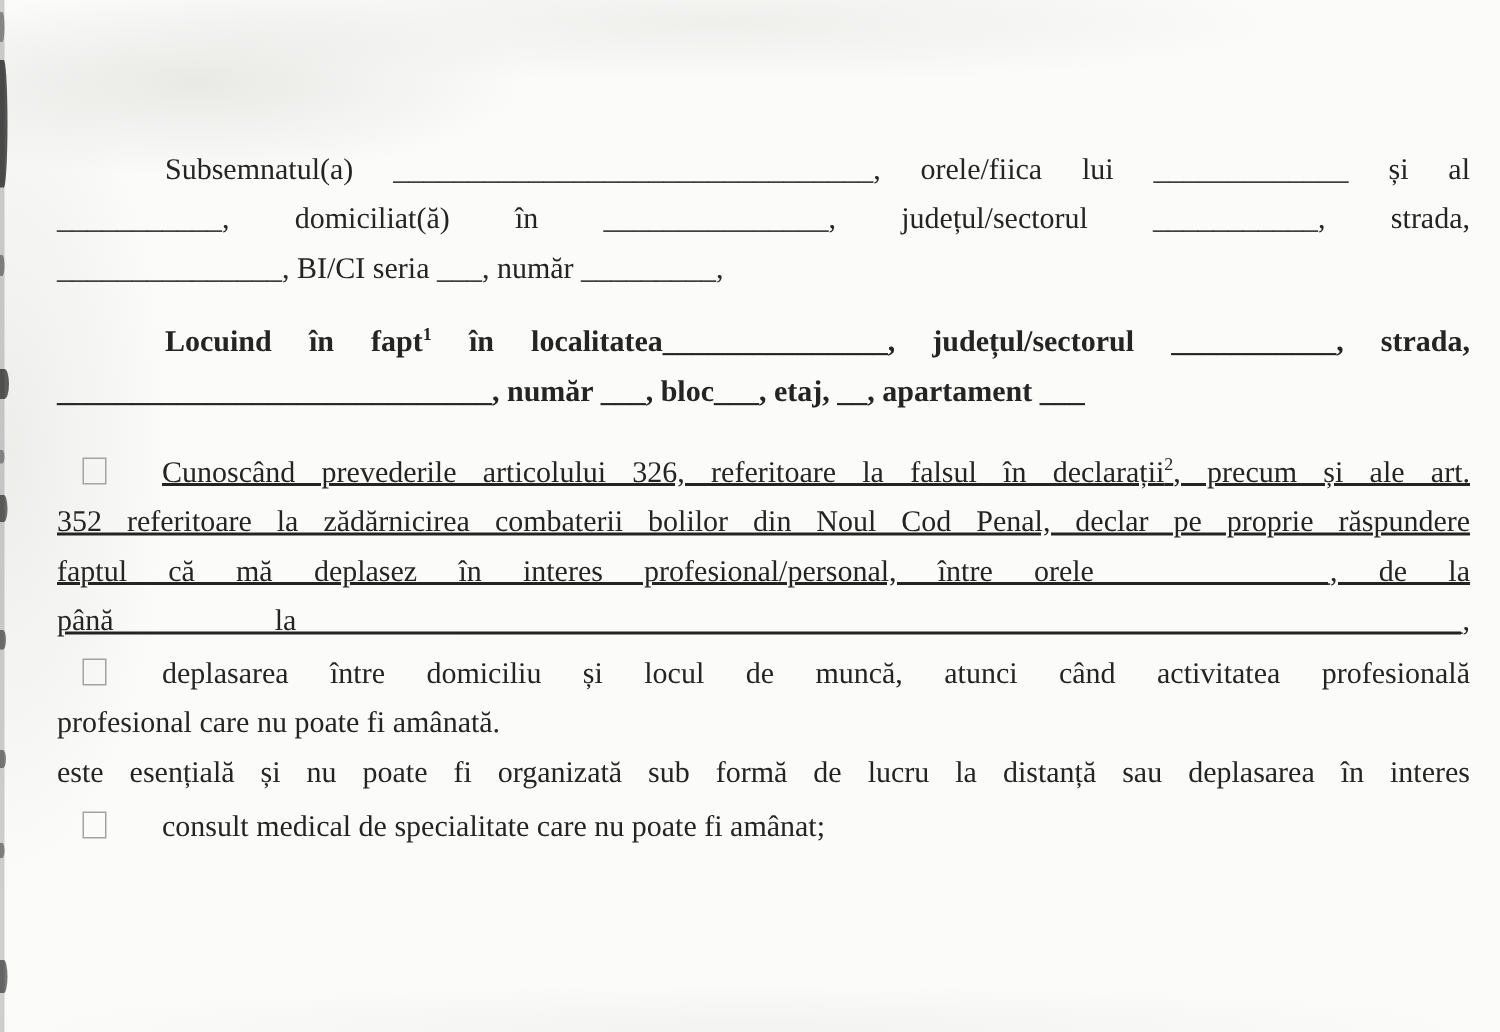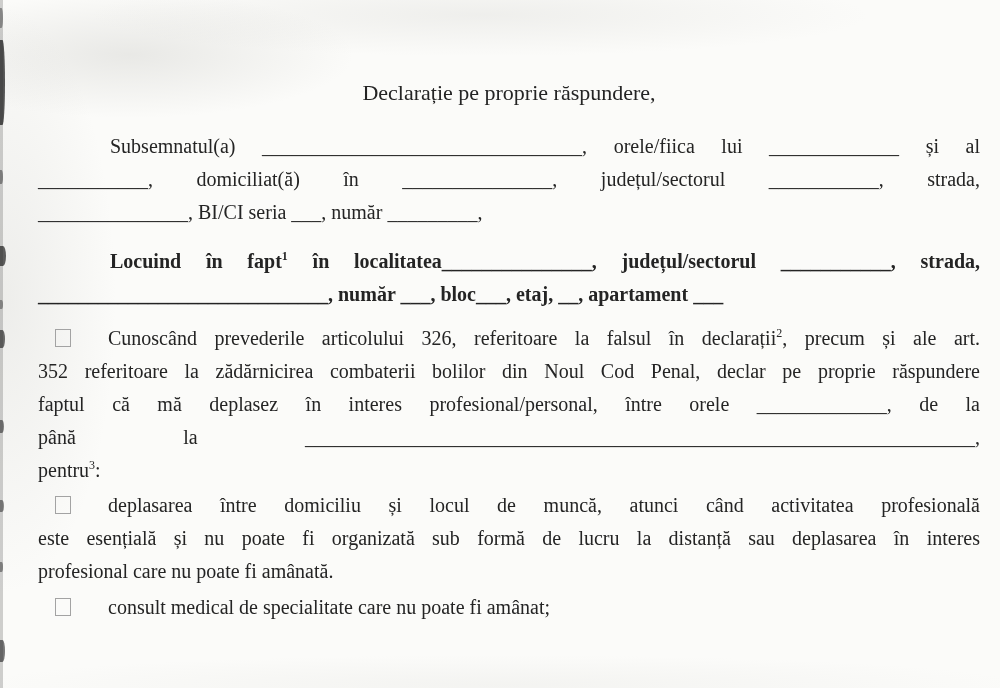--- a/index.html
+++ b/index.html
@@ -35,21 +35,21 @@
     width: 1000px;
   }
   .title {
     text-align: center;
     font-size: 22px;
     line-height: 33px;
   }
   .para { margin: 0; }
   .p1 { margin-top: 21px; }
   .p2 { margin-top: 16px; font-weight: bold; }
-  .p3 { margin-top: 11px; }
+  .p3 { margin-top: 21px; text-decoration: underline; }
   .p4 { margin-top: 2px; }
   .p5 { margin-top: 3px; }
   .line {
     font-size: 20px;
     line-height: 33px;
     text-align: justify;
     text-align-last: justify;
   }
   .line.last { text-align: right; text-align-last: left; }
   .line.indent { padding-left: 72px; }
@@ -74,44 +74,42 @@
 <div class="edge-blob" style="top:246px;width:6px;height:20px;opacity:.7"></div>
 <div class="edge-blob" style="top:300px;width:3px;height:9px;opacity:.4"></div>
 <div class="edge-blob" style="top:330px;width:5px;height:18px;opacity:.65"></div>
 <div class="edge-blob" style="top:420px;width:4px;height:13px;opacity:.55"></div>
 <div class="edge-blob" style="top:500px;width:4px;height:12px;opacity:.5"></div>
 <div class="edge-blob" style="top:562px;width:3px;height:10px;opacity:.45"></div>
 <div class="edge-blob" style="top:640px;width:5px;height:22px;opacity:.6"></div>
 
 <div class="doc">
 
-  <div class="title">Declarație pe proprie răspundere,</div>
 
   <div class="para p1">
     <div class="line indent">Subsemnatul(a) ________________________________, orele/fiica lui _____________ și al</div>
     <div class="line">___________, domiciliat(ă) în _______________, județul/sectorul ___________, strada,</div>
     <div class="line last">_______________, BI/CI seria ___, număr _________,</div>
   </div>
 
   <div class="para p2">
     <div class="line indent"><span>Locuind în fapt</span><sup>1</sup><span> în localitatea_______________, județul/sectorul ___________, strada,</span></div>
     <div class="line last">_____________________________, număr ___, bloc___, etaj, __, apartament ___</div>
   </div>
 
   <div class="para p3">
     <div class="line"><span class="cb"></span><span>Cunoscând prevederile articolului 326, referitoare la falsul în declarații</span><sup>2</sup><span>, precum și ale art.</span></div>
     <div class="line">352 referitoare la zădărnicirea combaterii bolilor din Noul Cod Penal, declar pe proprie răspundere</div>
     <div class="line">faptul că mă deplasez în interes profesional/personal, între orele _____________, de la</div>
     <div class="line">până la ___________________________________________________________________,</div>
-    <div class="line last"><span>pentru</span><sup>3</sup><span>:</span></div>
   </div>
 
   <div class="para p4">
     <div class="line"><span class="cb"></span><span>deplasarea între domiciliu și locul de muncă, atunci când activitatea profesională</span></div>
+    <div class="line last">profesional care nu poate fi amânată.</div>
     <div class="line">este esențială și nu poate fi organizată sub formă de lucru la distanță sau deplasarea în interes</div>
-    <div class="line last">profesional care nu poate fi amânată.</div>
   </div>
 
   <div class="para p5">
     <div class="line last"><span class="cb"></span><span>consult medical de specialitate care nu poate fi amânat;</span></div>
   </div>
 
 </div>
 
 </body></html>

